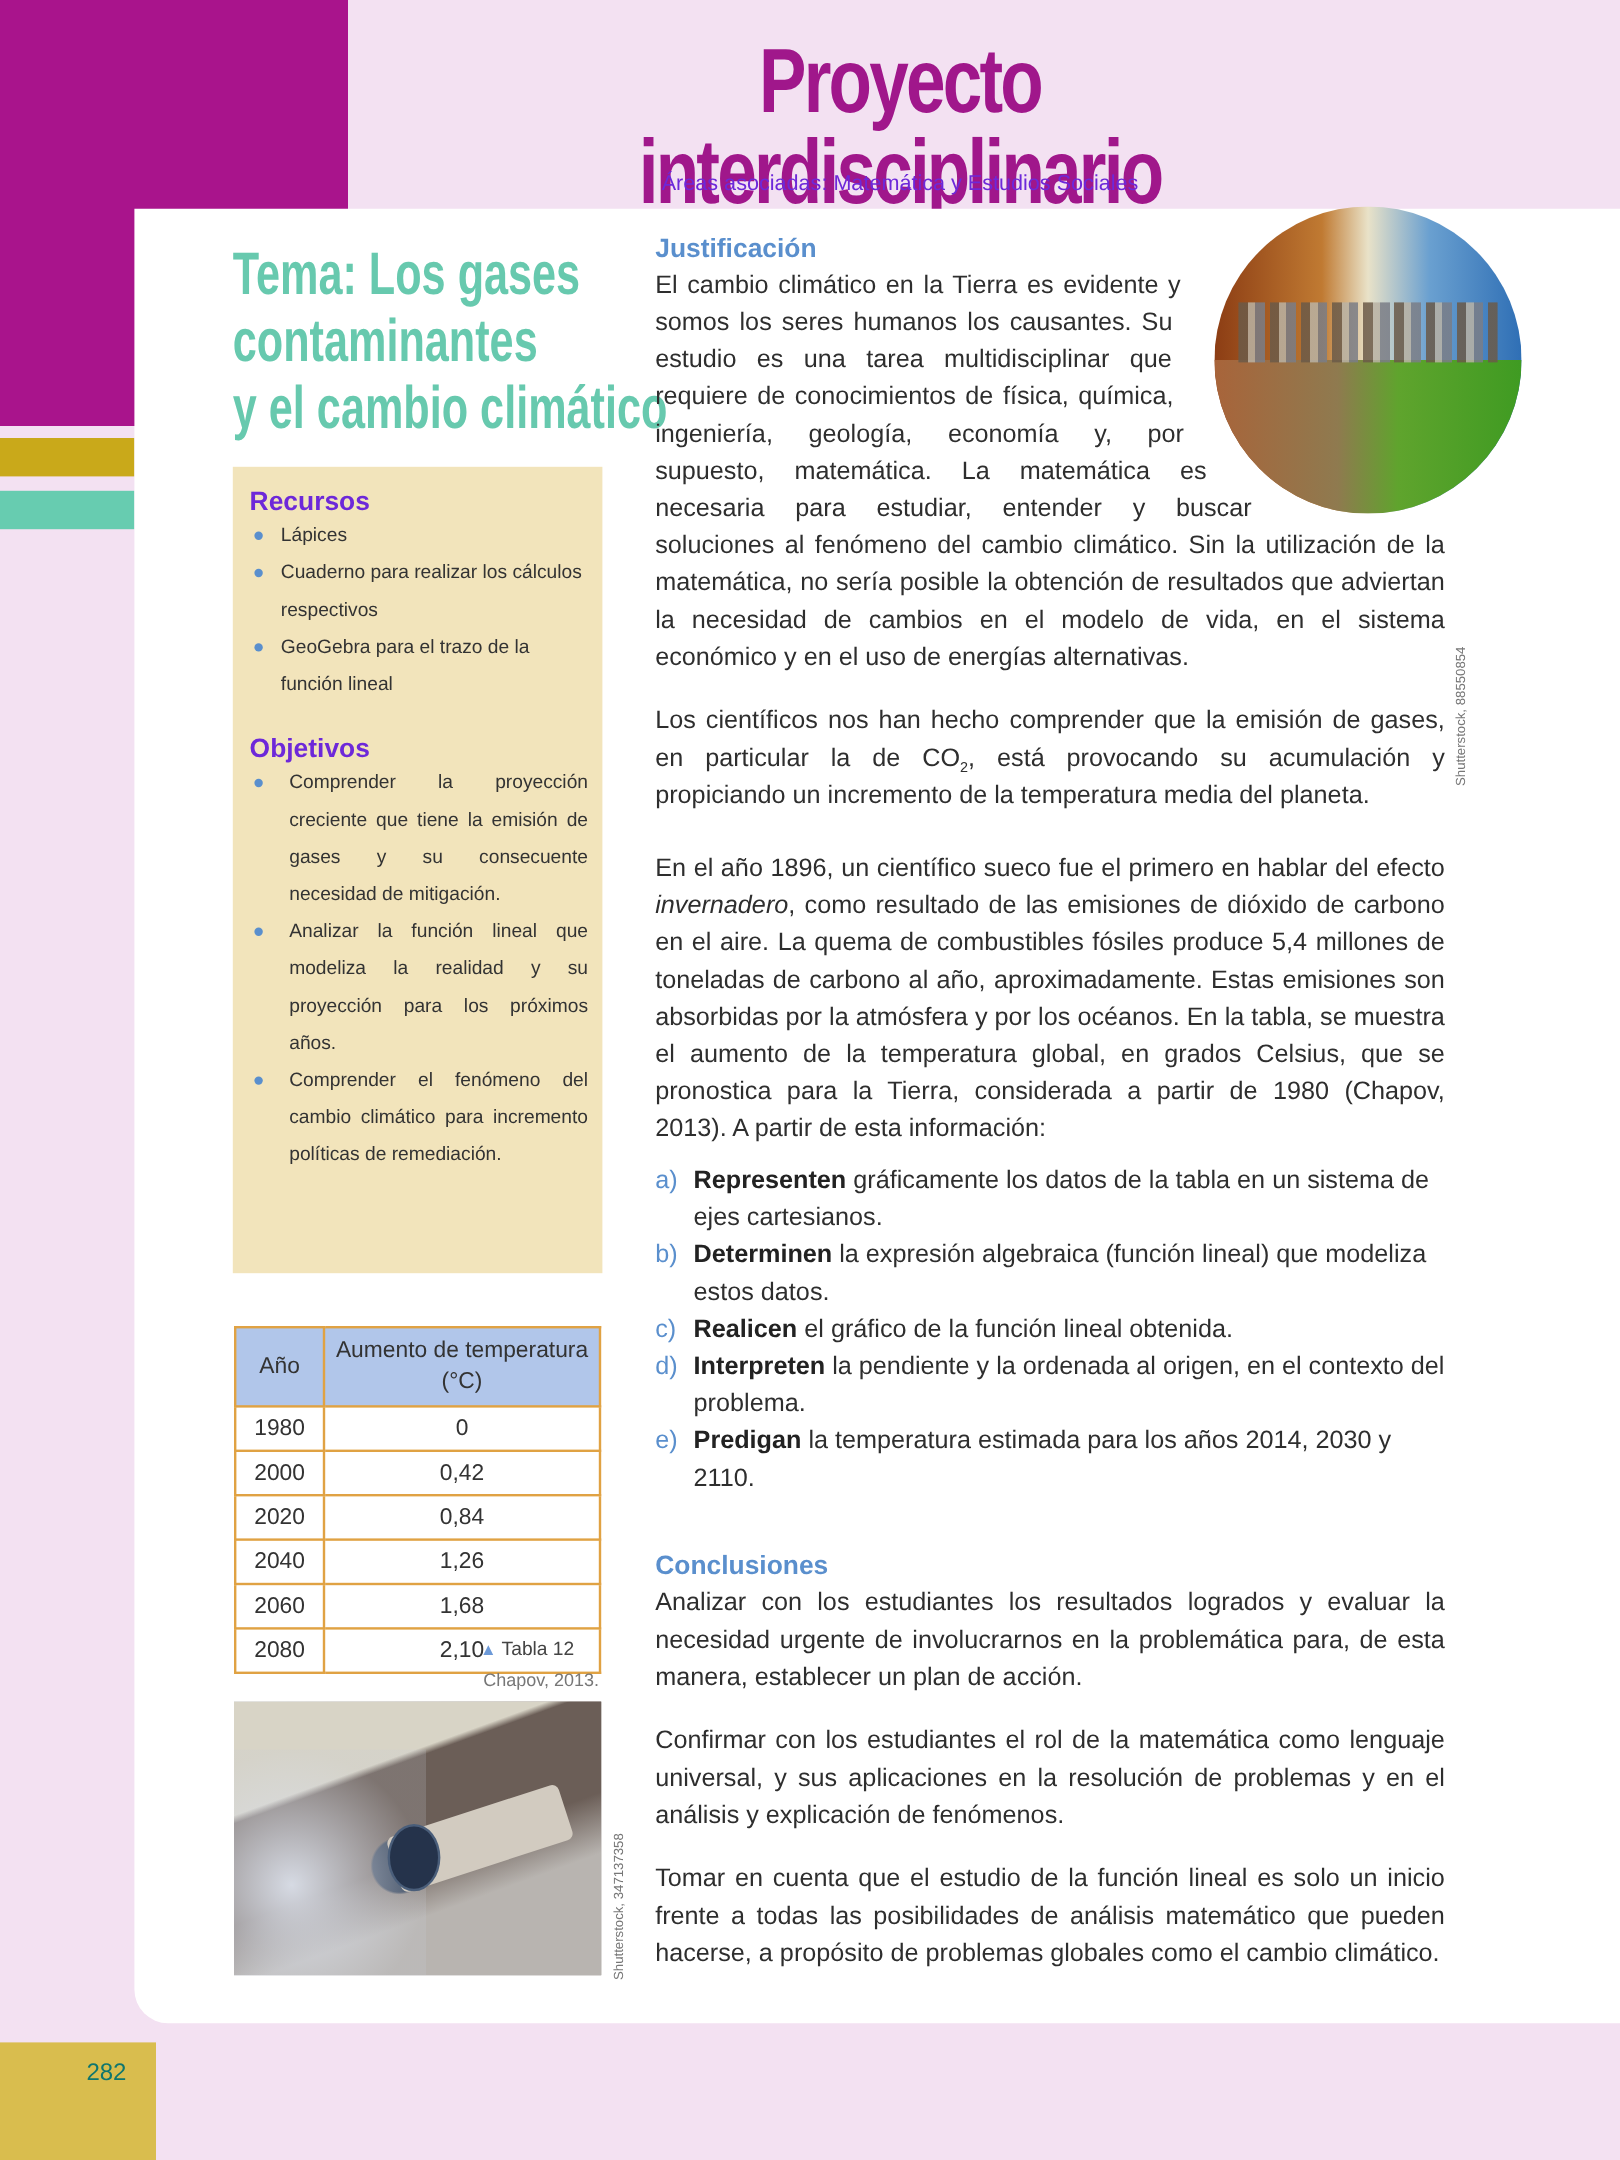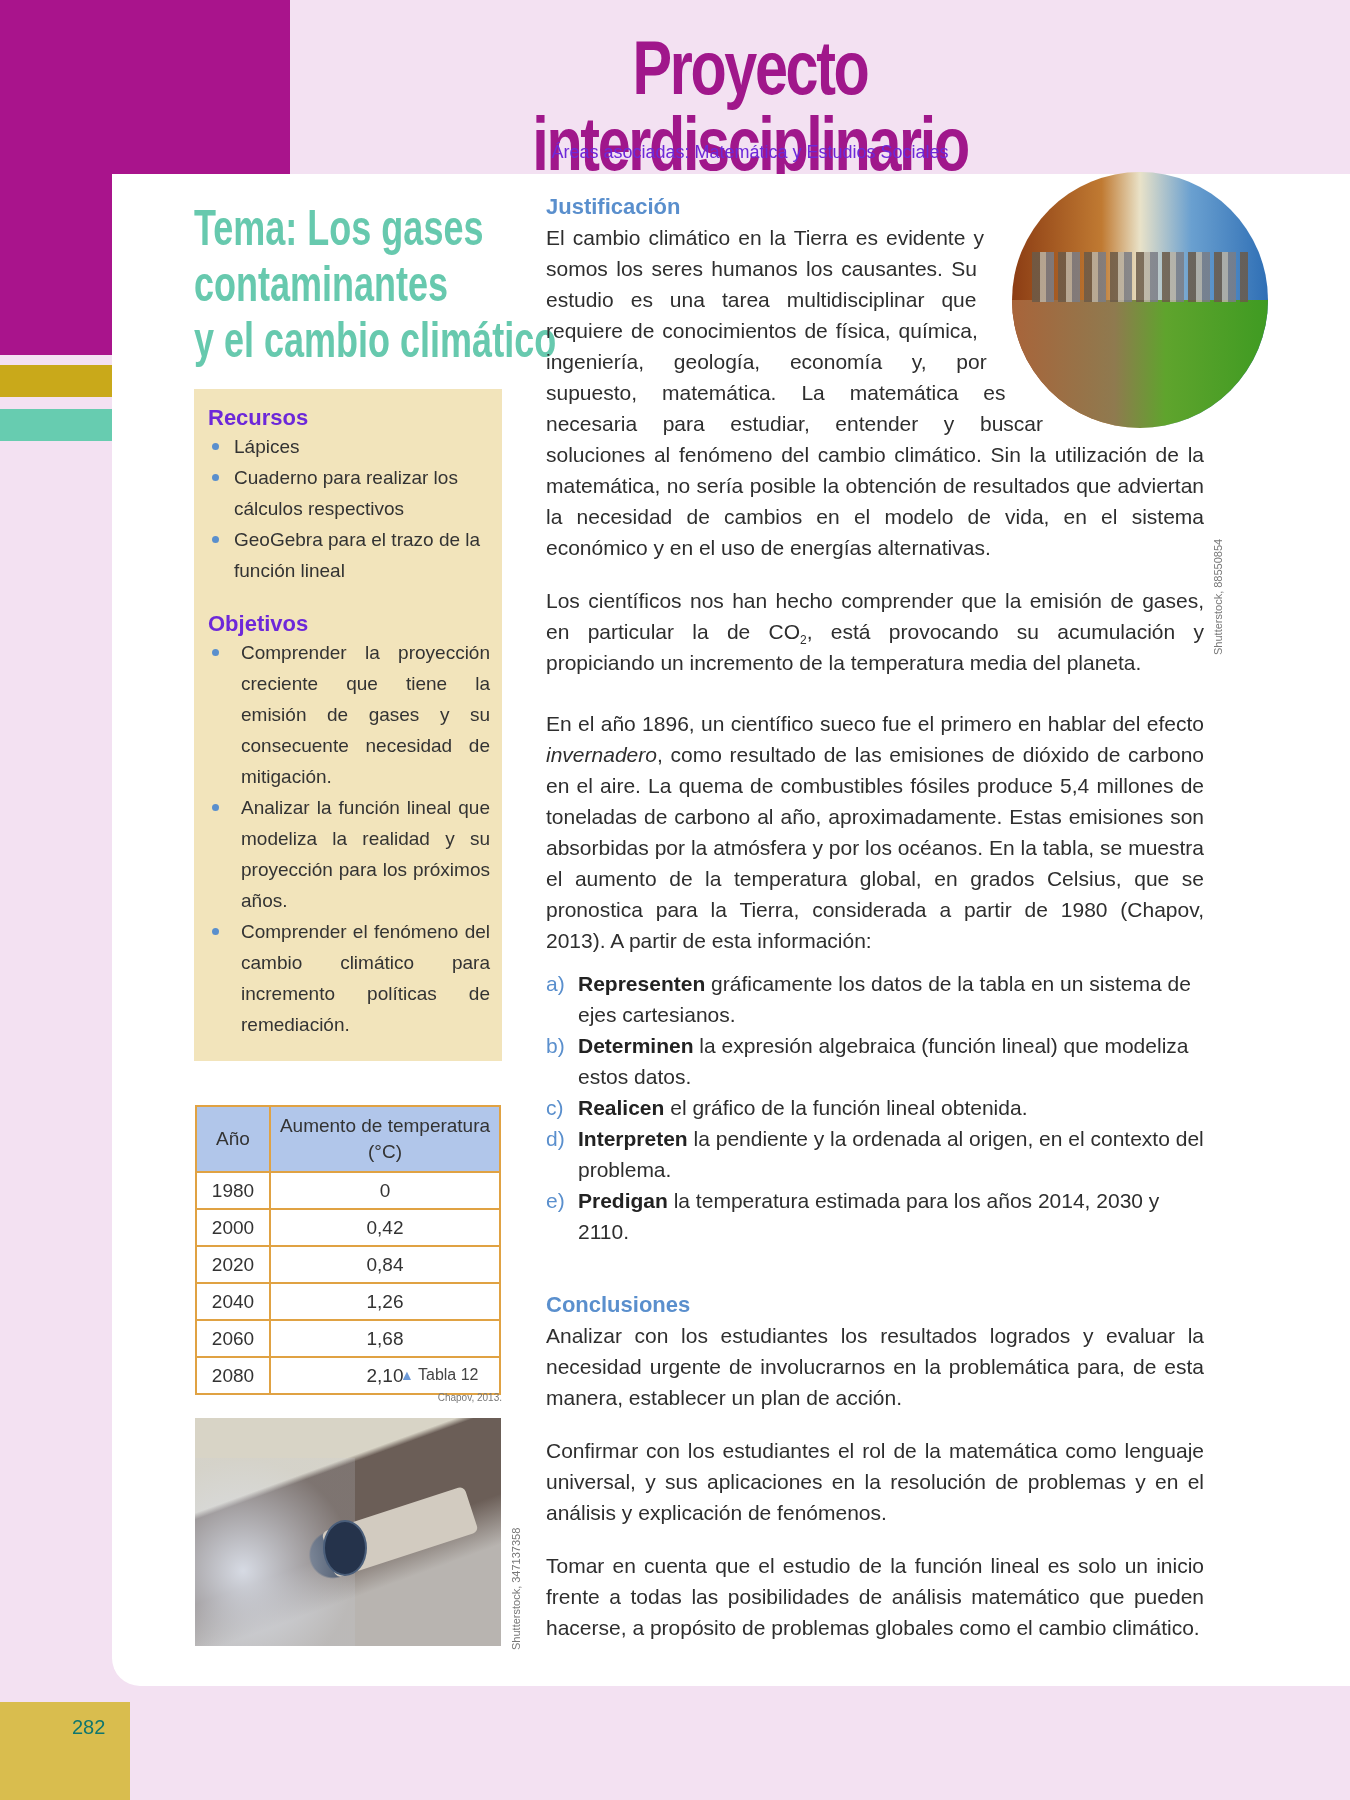--- a/index.html
+++ b/index.html
@@ -23,32 +23,32 @@
     .panel { position: absolute; left: 112px; top: 174px; width: 1238px; height: 1512px;
       background: #fff; border-bottom-left-radius: 28px; }
 
     .tema { position: absolute; left: 194px; top: 200px; width: 320px; color: #67c9ae;
       font-size: 50px; line-height: 56px; font-weight: bold; transform: scaleX(0.72); transform-origin: left; white-space: nowrap; }
 
     .beige { position: absolute; left: 194px; top: 389px; width: 308px; height: 672px; background: #f2e4bb; }
     .beige h3 { margin: 0; color: #6d28d9; font-size: 22px; font-weight: bold; }
     .beige .sec { position: absolute; left: 14px; width: 282px; }
     .beige ul { list-style: none; margin: 0; padding: 0; }
-    .beige li { position: relative; padding-left: 26px; font-size: 19px; line-height: 31px; color: #333; }
+    .beige li { position: relative; padding-left: 26px; font-size: 16px; line-height: 31px; color: #333; }
     .beige li .dot { position: absolute; left: 4px; top: 12px; width: 7px; height: 7px; border-radius: 50%; background: #5a8fcd; }
     .justify li { text-align: justify; padding-left: 33px; }
 
     table.temp { position: absolute; left: 195px; top: 1105px; width: 306px; border-collapse: collapse; font-size: 19px; color: #333; }
     table.temp th, table.temp td { border: 2px solid #e0a243; text-align: center; }
     table.temp th { background: #b1c6ea; font-weight: normal; height: 62px; line-height: 26px; }
     table.temp td { height: 33px; }
     table.temp .c1 { width: 70px; }
     .tabla-cap { position: absolute; left: 400px; top: 1366px; font-size: 16px; color: #444; }
     .tabla-cap .tri { color: #6d9ad8; font-size: 14px; }
-    .chapov { position: absolute; left: 400px; top: 1392px; width: 102px; text-align: right; font-size: 10px; color: #777; }
+    .chapov { position: absolute; left: 400px; top: 1392px; width: 102px; text-align: center; font-size: 15px; color: #777; }
 
     .exhaust { position: absolute; left: 195px; top: 1418px; width: 306px; height: 228px;
       background: radial-gradient(circle at 45% 60%, #22324a 0 22px, transparent 24px),
         linear-gradient(160deg, #d8d4c6 0 28%, #6b5e57 30% 55%, #b8b4b0 70%),
         linear-gradient(90deg, #cdd3df, #7a6d68); }
     .exhaust .smoke { position: absolute; left: 0; top: 40px; width: 160px; height: 188px; background: radial-gradient(ellipse at 30% 60%, rgba(220,225,235,0.95), rgba(200,205,215,0.2) 70%); }
     .exhaust .pipe { position: absolute; left: 130px; top: 90px; width: 150px; height: 48px; background: #d2cbc0; transform: rotate(-18deg); border-radius: 6px; }
     .exhaust .pipe-end { position: absolute; left: 128px; top: 102px; width: 40px; height: 52px; border-radius: 50%; background: #25334b; border: 2px solid #4a5e7a; }
     .credit-v { position: absolute; font-size: 11px; color: #777; transform: rotate(-90deg); transform-origin: left top; white-space: nowrap; }
 

